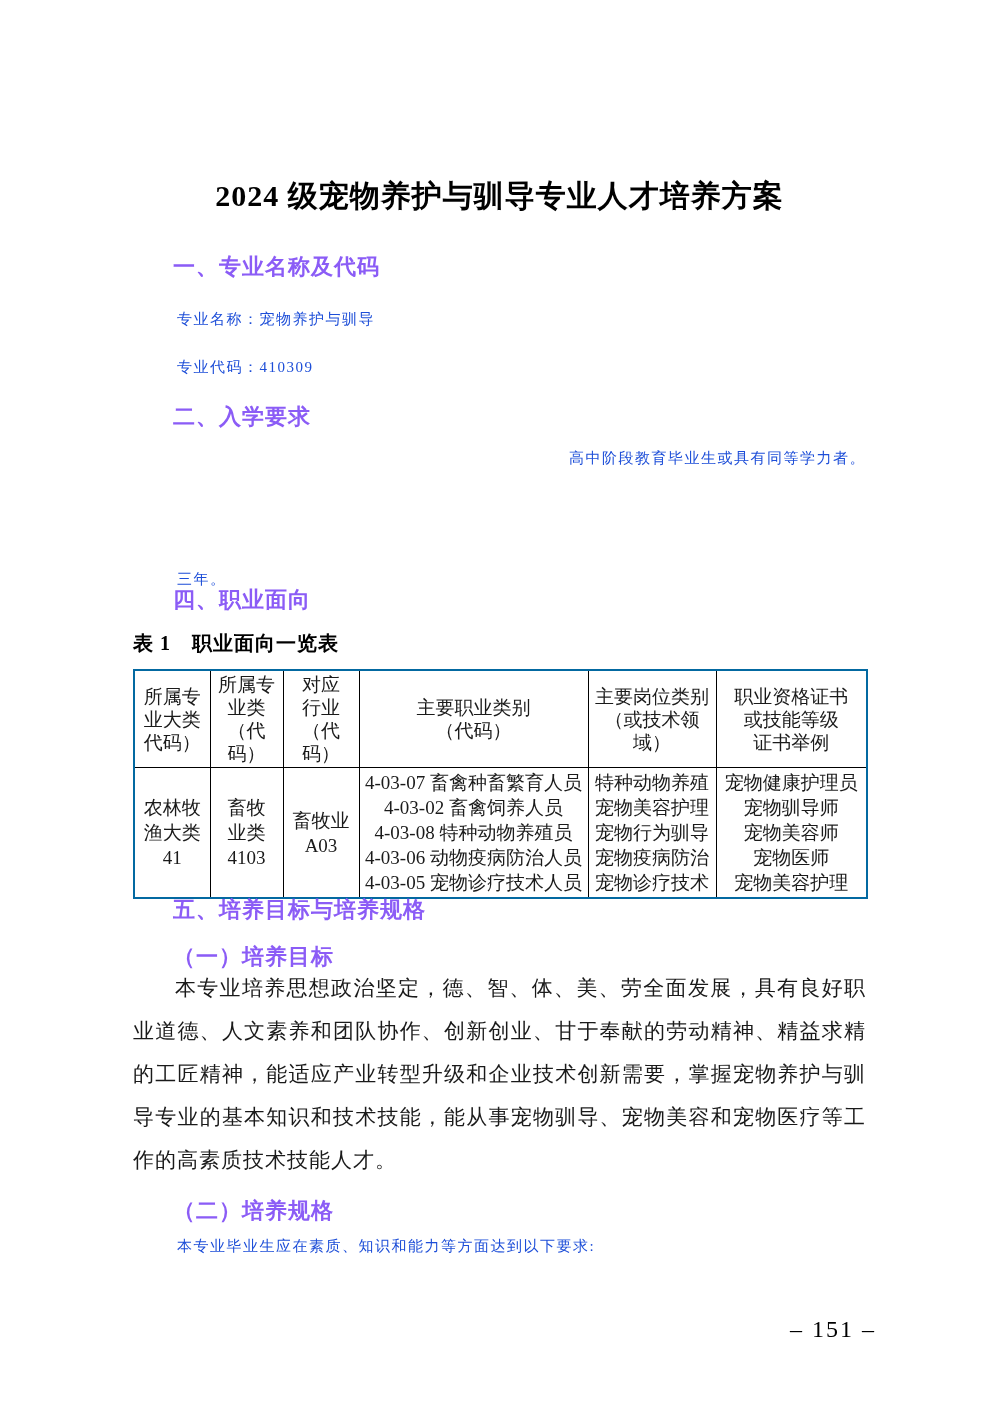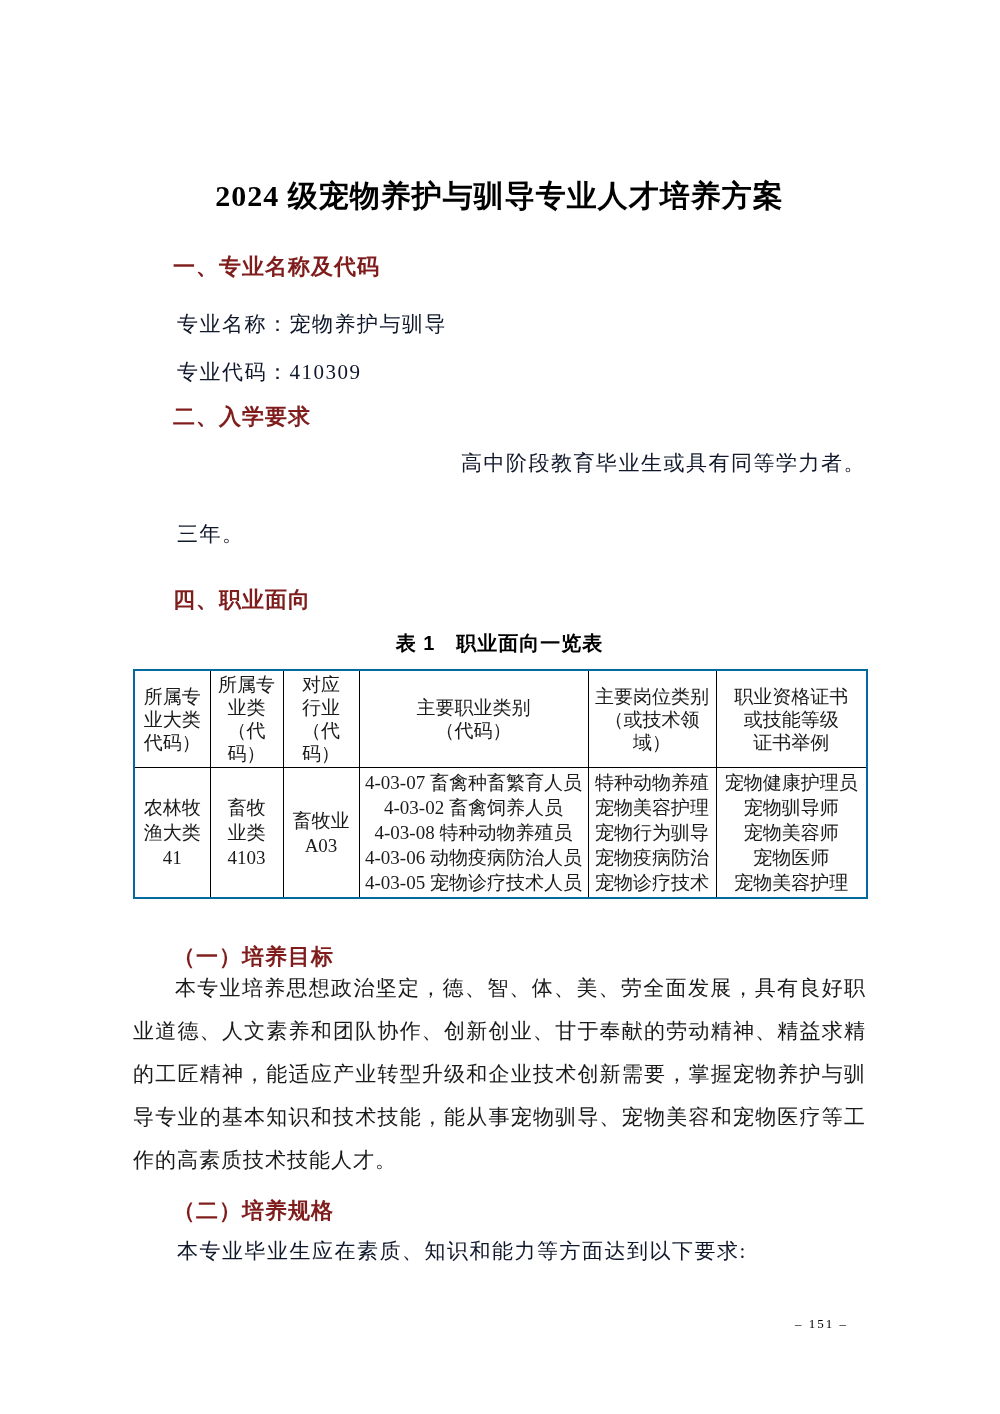--- a/index.html
+++ b/index.html
@@ -25,59 +25,59 @@
     font-weight: 700;
     font-size: 30px;
     letter-spacing: 1px;
     color: #000;
   }
 
   .heading {
     font-family: "Liberation Sans", "DejaVu Sans", sans-serif;
     font-weight: 700;
     font-size: 22px;
-    color: #7f1d1d;
+    color: #8b5cf6;
     padding-left: 40px;
     letter-spacing: 1px;
   }
   .h1 { top: 236px; }
   .h2 { top: 386px; }
   .h3 { top: 479px; }
   .h4 { top: 569px; }
   .h5 { top: 879px; }
   .h51 { top: 926px; }
   .h52 { top: 1180px; }
 
   .bodyline {
-    font-size: 21px;
+    font-size: 15px;
     letter-spacing: 1.5px;
-    color: #0f172a;
+    color: #1d4ed8;
     padding-left: 44px;
   }
   .l1 { top: 294px; }
   .l2 { top: 342px; }
   .l3 { top: 433px; text-align: right; }
-  .l4 { top: 504px; }
+  .l4 { top: 554px; }
   .l5 { top: 1221px; }
 
   .para {
     top: 951px;
     font-size: 21px;
     line-height: 43px;
     letter-spacing: 1px;
     text-align: justify;
     text-align-last: left;
     text-indent: 2em;
     color: #1a1a1a;
   }
 
   .table-caption {
     top: 614px;
-    text-align: center;
-    font-family: Liberation Sans, sans-serif;
+    text-align: left;
+    font-family: Liberation Serif, serif;
     font-weight: 700;
     font-size: 20px;
     letter-spacing: 1px;
     color: #000;
   }
 
   table.career {
     position: absolute;
     left: 133px;
     top: 653px;
@@ -96,23 +96,23 @@
     padding: 2px 4px;
   }
   tr.hdr  { height: 72px; }
   tr.data { height: 127px; }
   tr.hdr td  { line-height: 23px; }
   tr.data td { line-height: 25px; }
   td.left-cell { text-align: left; padding-left: 10px; }
 
   .page-number {
     position: absolute;
-    right: 152px;
+    right: 124px;
     top: 1300px;
-    font-size: 13px;
+    font-size: 24px;
     letter-spacing: 2px;
     color: #000;
   }
 </style>
 </head>
 <body>
 
 <div class="page">
 
   <div class="abs doc-title">2024 级宠物养护与驯导专业人才培养方案</div>
@@ -179,20 +179,21 @@
 宠物诊疗技术</td>
         <td>宠物健康护理员
 宠物驯导师
 宠物美容师
 宠物医师
 宠物美容护理</td>
       </tr>
     </tbody>
   </table>
 
+  <div class="abs heading h5">五、培养目标与培养规格</div>
   <div class="abs para">本专业培养思想政治坚定，德、智、体、美、劳全面发展，具有良好职业道德、人文素养和团队协作、创新创业、甘于奉献的劳动精神、精益求精的工匠精神，能适应产业转型升级和企业技术创新需要，掌握宠物养护与驯导专业的基本知识和技术技能，能从事宠物驯导、宠物美容和宠物医疗等工作的高素质技术技能人才。</div>
   <div class="abs heading h51">（一）培养目标</div>
   <div class="abs heading h52">（二）培养规格</div>
   <div class="abs bodyline l5">本专业毕业生应在素质、知识和能力等方面达到以下要求:</div>
 
   <div class="page-number">– 151 –</div>
 
 </div>
 
 </body></html>

